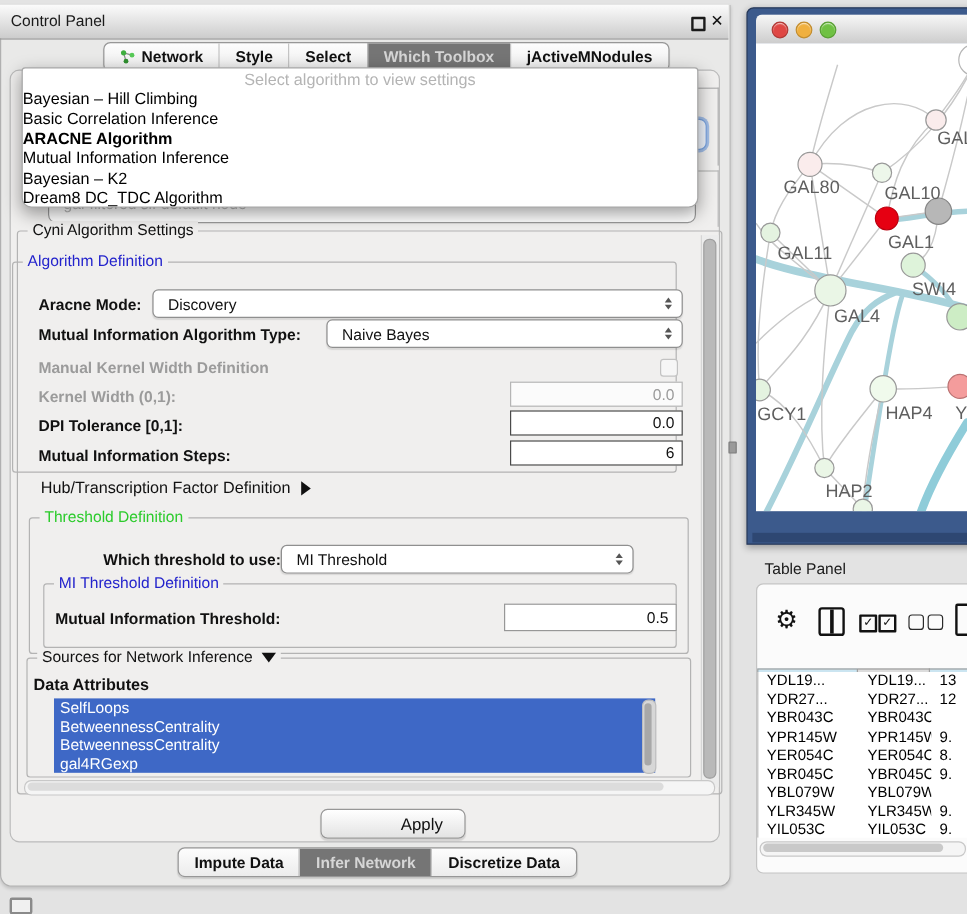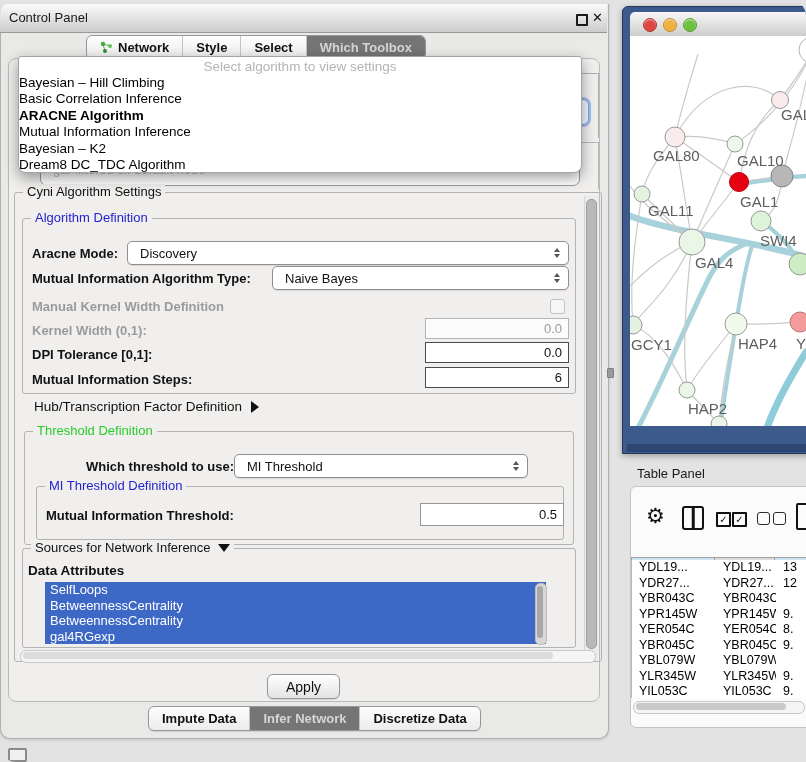--- a/index.html
+++ b/index.html
@@ -1,17 +1,17 @@
 <!DOCTYPE html>
 <html><head>
 <meta charset="utf-8">
 <style>
   html,body{margin:0;padding:0;}
   body{font-family:"Liberation Sans","DejaVu Sans",sans-serif;background:#e3e3e3;}
-  .screen{position:relative;width:806px;height:762px;overflow:hidden;background:#e3e3e3;border-radius:16px;}
+  .screen{position:relative;width:806px;height:762px;overflow:hidden;background:#e3e3e3;}
   .abs{position:absolute;}
   
   .cp-window{left:0;top:4px;width:607px;height:734px;background:#e9e9e8;border:1px solid #b0b0b0;border-top:none;border-radius:0 0 10px 10px;box-shadow:0 1px 3px rgba(0,0,0,.15);}
   .cp-titlebar{left:0;top:4px;width:607px;height:28px;background:linear-gradient(#fbfbfb,#cccccc);border-bottom:1px solid #999;}
   .cp-title{left:9px;top:10px;font-size:13px;color:#1a1a1a;}
   .float-icon{left:576px;top:14px;width:8px;height:8px;border:2px solid #1a1a1a;border-radius:1px;}
   .close-icon{left:592px;top:10px;font-size:13px;font-weight:bold;color:#111;}
   .cp-body{left:8px;top:58px;width:590px;height:642px;background:#f0efee;border:1px solid #bbb;border-radius:8px;}
   
   .tabstrip{display:flex;align-items:stretch;height:23px;border:1px solid #979797;border-radius:6px;background:linear-gradient(#fdfdfd,#ececec);overflow:hidden;font-size:13px;font-weight:bold;box-shadow:0 1px 1px rgba(0,0,0,.12);justify-content:center;}
@@ -94,20 +94,23 @@
     </div>
     <div class="tab">
         <span>Style</span>
       </div>
     <div class="tab">
         <span>Select</span>
       </div>
     <div class="tab sel">
         <span>Which Toolbox</span>
       </div>
+    <div class="tab">
+        <span>jActiveMNodules</span>
+      </div>
   </div>
 
   <div class="abs cp-body"></div>
 
   <div class="abs" style="left:580px;top:73px;width:18px;height:64px;border-top:1px solid #b0b0b0;border-right:1px solid #b0b0b0;"></div>
   <div class="abs" style="left:571px;top:99px;width:16px;height:24px;background:#eef4fd;border:1px solid #7aa4e0;border-radius:0 6px 6px 0;box-shadow:0 0 0 2px rgba(98,150,226,.55);">
     <div class="spin">
         <div class="tri-u"></div>
         <div class="tri-d"></div>
       </div>
@@ -125,21 +128,21 @@
     <div class="pop-item">Dream8 DC_TDC Algorithm</div>
   </div>
 
   <div class="abs gbox" style="left:14px;top:192px;width:586px;height:468px;">
     <span class="glegend">Cyni Algorithm Settings</span>
   </div>
 
   <div class="abs sb-track-v" style="left:584px;top:196px;width:14px;height:460px;"></div>
   <div class="abs sb-thumb" style="left:586px;top:199px;width:9px;height:448px;"></div>
 
-  <div class="abs gbox" style="left:22px;top:218px;width:552px;height:174px;text-align:center;">
+  <div class="abs gbox" style="left:10px;top:218px;width:552px;height:174px;text-align:center;">
     <span class="glegend blue">Algorithm Definition</span>
   </div>
   <div class="abs lbl" style="left:32px;top:246px;">Aracne Mode:</div>
   <div class="abs combo" style="left:127px;top:241px;width:404px;height:22px;">
     <span>Discovery</span>
     <div class="spin">
         <div class="tri-u"></div>
         <div class="tri-d"></div>
       </div>
   </div>
@@ -196,21 +199,21 @@
     <div class="attr-item">gal4RGexp</div>
   </div>
   <div class="abs" style="left:535px;top:583px;width:10px;height:60px;background:#d7d7d7;border:1px solid #bdbdbd;border-radius:5px;">
     <div style="position:absolute;left:1px;top:2px;width:6px;height:52px;background:#a8a8a8;border-radius:4px;"></div>
   </div>
 
   <div class="abs hbar" style="left:20px;top:650px;width:574px;height:11px;">
     <div class="sb-thumb" style="position:absolute;left:2px;top:1px;width:530px;height:7px;border:none;"></div>
   </div>
 
-  <div class="abs btn" style="left:267px;top:674px;width:71px;height:23px;">Apply</div>
+  <div class="abs btn" style="left:267px;top:674px;width:71px;height:23px;padding-left:48px;">Apply</div>
   <div class="abs tabstrip" style="left:148px;top:706px;">
     <div class="tab">
         <span>Impute Data</span>
       </div>
     <div class="tab sel">
         <span>Infer Network</span>
       </div>
     <div class="tab">
         <span>Discretize Data</span>
       </div>

